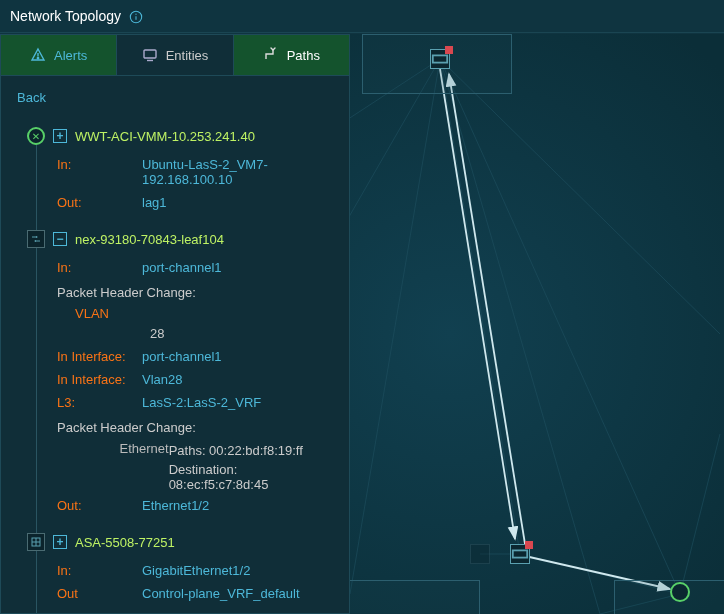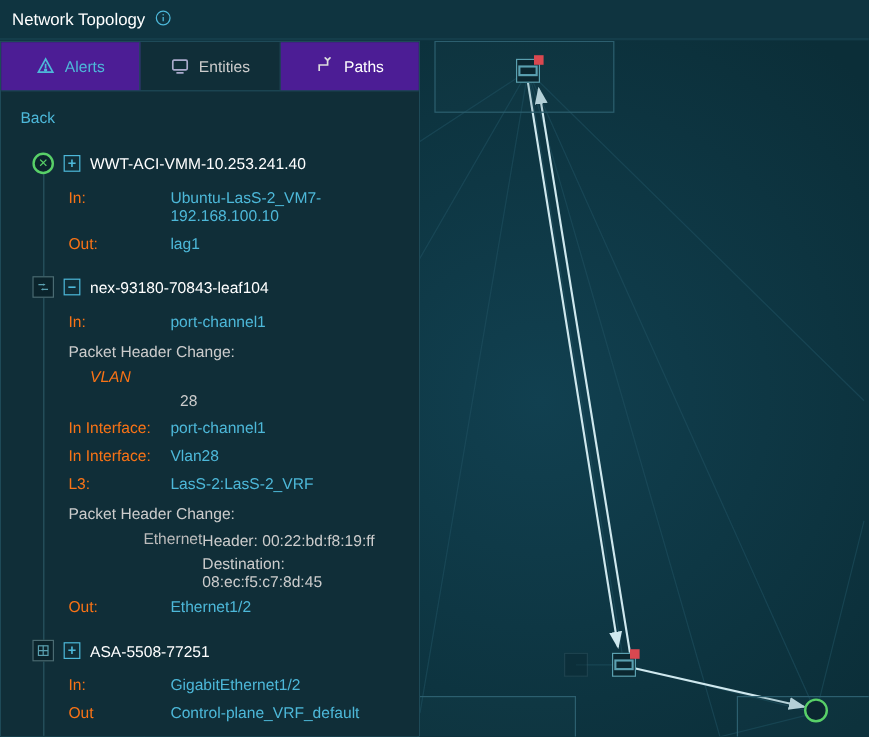--- a/index.html
+++ b/index.html
@@ -10,21 +10,21 @@
       font-family: Arial, sans-serif;
       font-size: 13px;
       color: #ccc;
       overflow: hidden;
       position: relative;
     }
     .header {
       padding: 8px 10px;
       border-bottom: 1px solid #1a4552;
       display: flex;
-      align-items: flex-start;
+      align-items: flex-end;
     }
     .header-title {
       color: #fff;
       font-size: 14px;
       font-weight: 500;
     }
     .info-icon {
       margin-left: 8px;
       color: #4db8d9;
       width: 14px;
@@ -57,21 +57,21 @@
       border-right: 1px solid #1e4a58;
       display: flex;
       align-items: center;
       justify-content: center;
       gap: 8px;
       cursor: pointer;
       font-size: 13px;
     }
     .tab:last-child { border-right: none; }
     .tab.active {
-      background: #4c1d95;
+      background: #14532d;
       color: #fff;
     }
     .tab.active.alerts { color: #4db8d9; }
     .tab svg { width: 16px; height: 16px; }
     .back-link {
       padding: 14px 16px;
       color: #4db8d9;
       cursor: pointer;
       display: block;
     }
@@ -115,21 +115,21 @@
       color: #4db8d9;
       display: flex;
       align-items: center;
       justify-content: center;
       font-size: 12px;
       line-height: 1;
       cursor: pointer;
       font-weight: bold;
     }
     .node-title {
-      color: #ffffff;
+      color: #bef264;
       cursor: pointer;
     }
     .node-body {
       padding-left: 30px;
       padding-bottom: 8px;
     }
     .kv {
       display: flex;
       padding: 4px 0;
       align-items: flex-start;
@@ -339,40 +339,40 @@
         <span class="expand-box">−</span>
         <span class="node-title">nex-93180-70843-leaf104</span>
       </div>
       <div class="node-body">
         <div class="kv">
           <span class="kv-label">In:</span>
           <span class="kv-value">port-channel1</span>
         </div>
         <div class="section-label">Packet Header Change:</div>
         <div class="kv sub-indent">
-          <span class="kv-label" style="width:75px;font-style:italic;">VLAN</span>
+          <span class="kv-label" style="width:75px;">VLAN</span>
           <span style="color:#ccc;margin-top:20px;">28</span>
         </div>
         <div class="kv">
           <span class="kv-label">In Interface:</span>
           <span class="kv-value">port-channel1</span>
         </div>
         <div class="kv">
           <span class="kv-label">In Interface:</span>
           <span class="kv-value">Vlan28</span>
         </div>
         <div class="kv">
           <span class="kv-label">L3:</span>
           <span class="kv-value">LasS-2:LasS-2_VRF</span>
         </div>
         <div class="section-label">Packet Header Change:</div>
         <div class="eth-block sub-indent">
           <span class="eth-label">Ethernet</span>
           <div class="eth-values">
-            <div>Header: 00:22:bd:f8:19:ff</div>
+            <div>Paths: 00:22:bd:f8:19:ff</div>
             <div>Destination: 08:ec:f5:c7:8d:45</div>
           </div>
         </div>
         <div class="kv">
           <span class="kv-label">Out:</span>
           <span class="kv-value">Ethernet1/2</span>
         </div>
       </div>
     </div>
 

